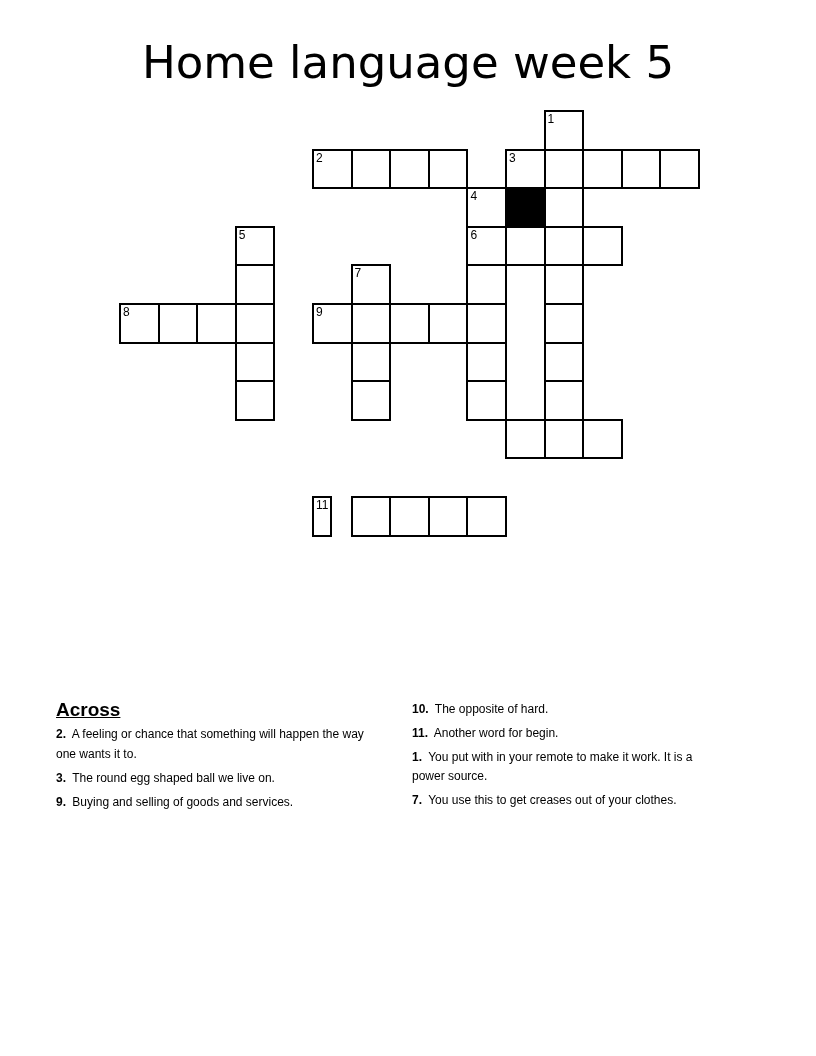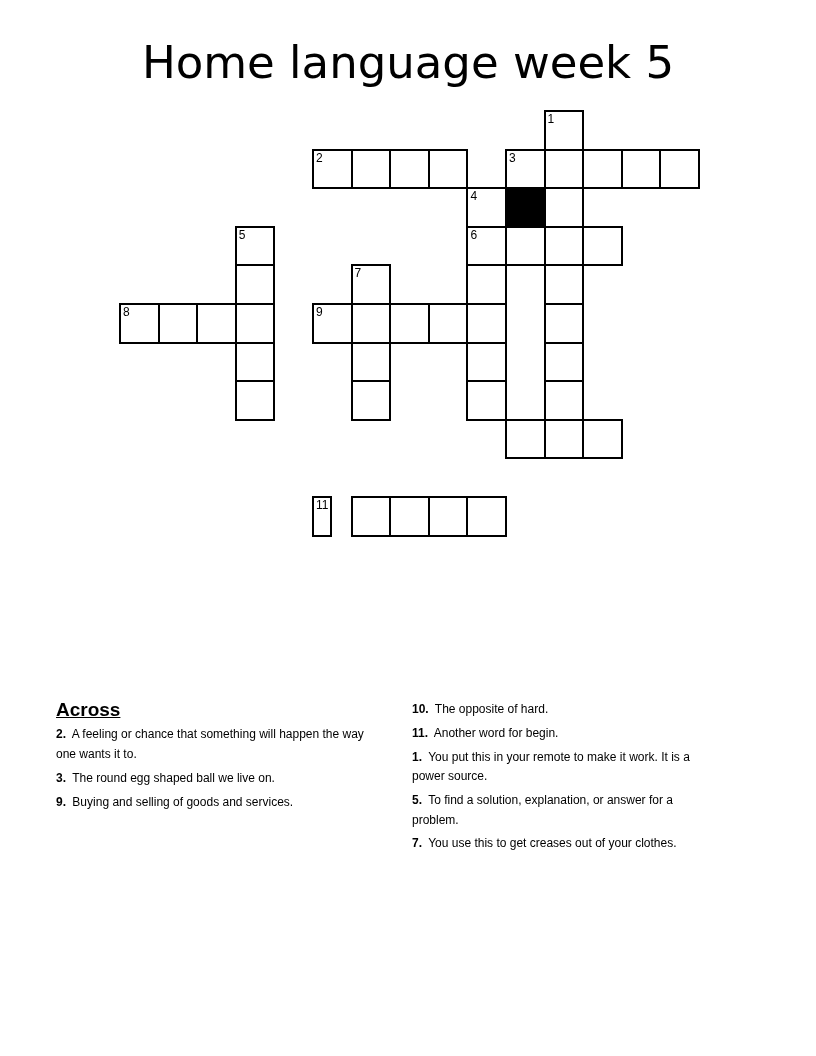--- a/index.html
+++ b/index.html
@@ -123,18 +123,17 @@
   <div class="clues clues-left">
     <p class="clue-header"><span class="hdr">Across</span></p>
     <p class="clue"><b class="n">2.</b> <span>A feeling or chance that something will happen the way one wants it to.</span></p>
     <p class="clue"><b class="n">3.</b> <span>The round egg shaped ball we live on.</span></p>
     <p class="clue"><b class="n">9.</b> <span>Buying and selling of goods and services.</span></p>
   </div>
 
   <div class="clues clues-right">
     <p class="clue"><b class="n">10.</b> <span>The opposite of hard.</span></p>
     <p class="clue"><b class="n">11.</b> <span>Another word for begin.</span></p>
-    <p class="clue"><b class="n">1.</b> <span>You put this in your remote to make it work. It is a power source.</span></p>
-    <p class="clue"><b class="n">5.</b> <span>To find a solution, explanation, or answer for a problem.</span></p>
+    <p class="clue"><b class="n">1.</b> <span>You put with in your remote to make it work. It is a power source.</span></p>
     <p class="clue"><b class="n">7.</b> <span>You use this to get creases out of your clothes.</span></p>
   </div>
 
 </div>
 
 </body></html>

